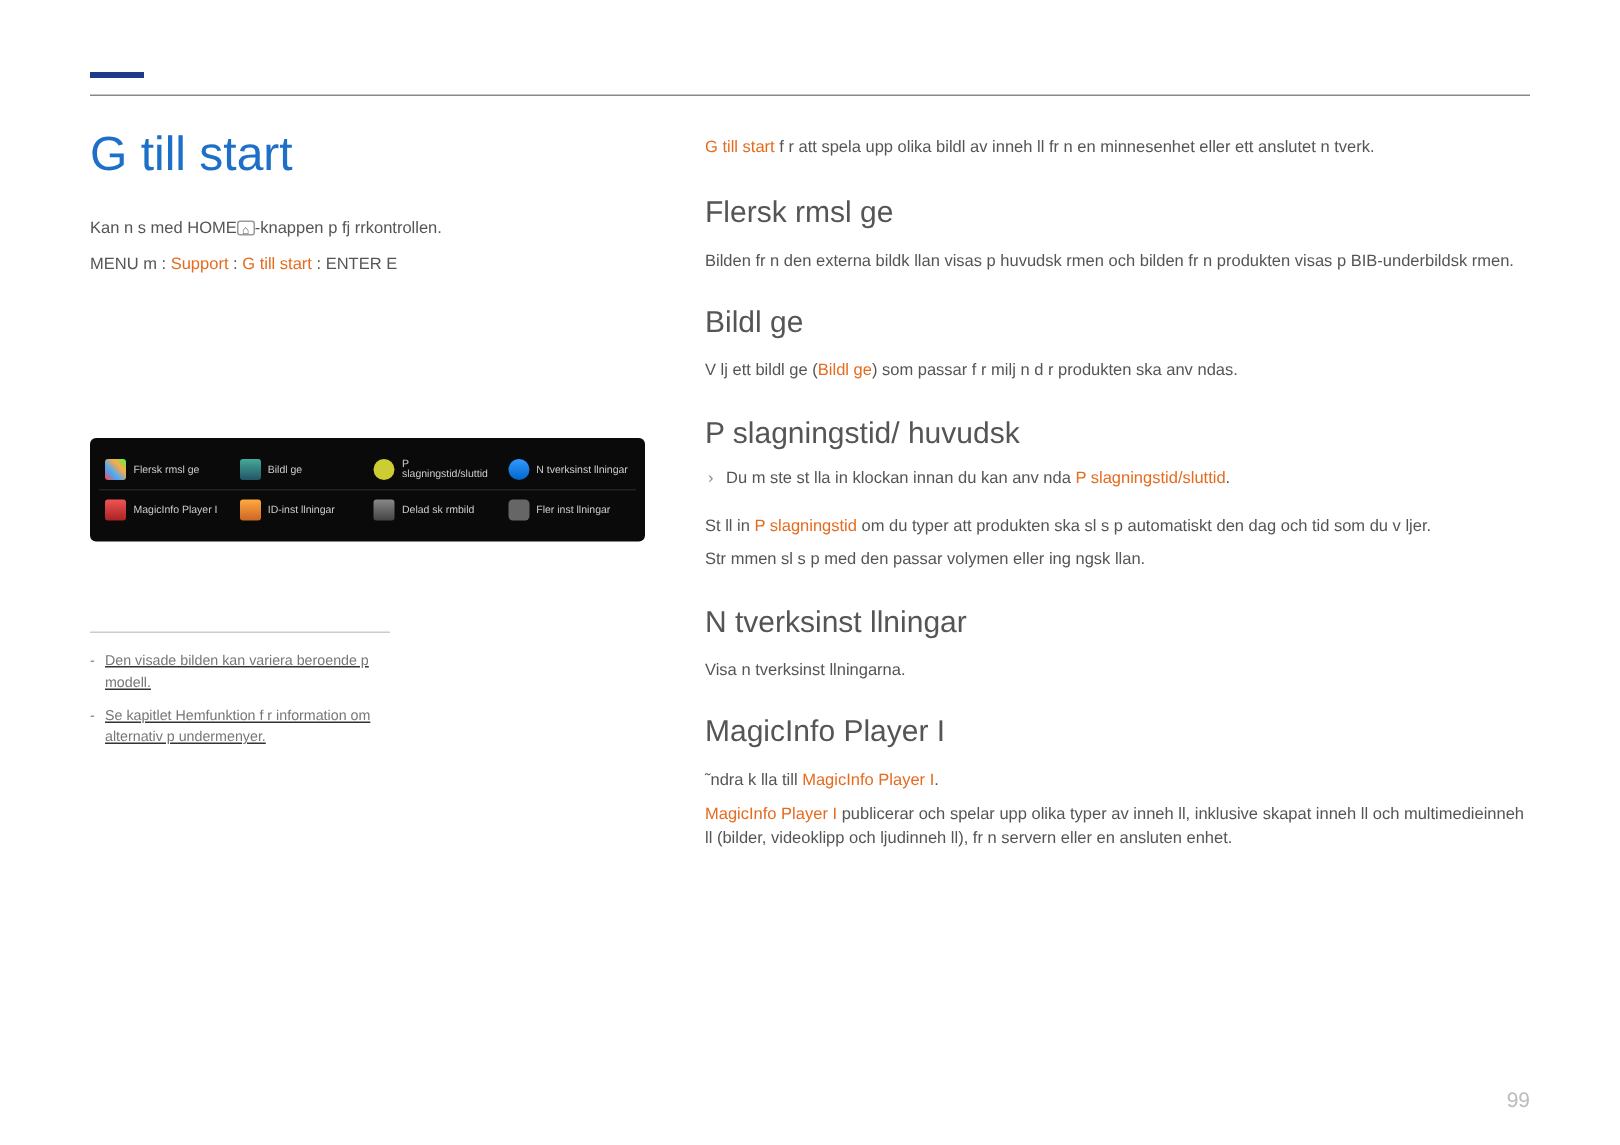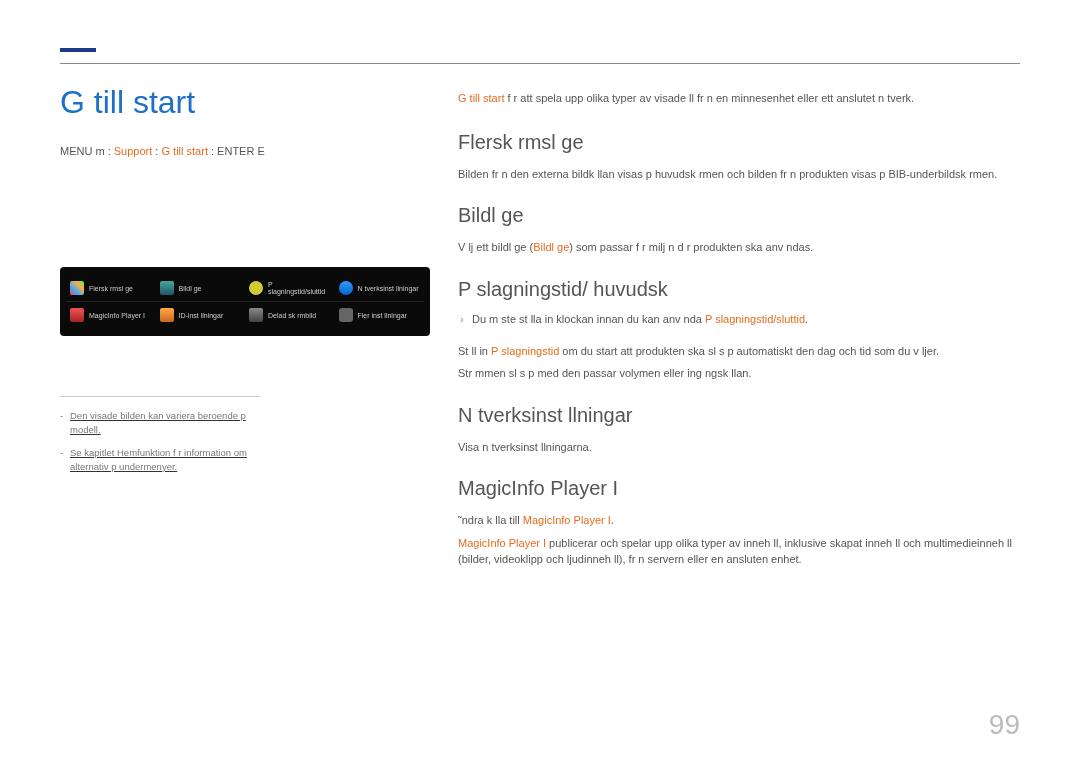--- a/index.html
+++ b/index.html
@@ -19,21 +19,21 @@
       margin-top: 28px;
     }
     .top-dash {
       width: 36px;
       height: 4px;
       background: #1e3a8a;
       margin-bottom: 3px;
     }
     .layout {
       display: flex;
-      gap: 28px;
+      gap: 40px;
     }
     .left-col {
       width: 370px;
       flex-shrink: 0;
     }
     .right-col {
       flex: 1;
       padding-top: 6px;
     }
     .page-title {
@@ -148,37 +148,40 @@
     .bullet::before {
       content: "›";
       position: absolute;
       left: 2px;
       color: #888;
     }
     .page-number {
       position: absolute;
       bottom: 22px;
       right: 60px;
-      font-size: 28px;
+      font-size: 14px;
       color: #bbb;
       font-weight: 300;
     }
   </style>
 </head>
 <body>
 
 <div class="top-bar">
   <div class="top-dash"></div>
 </div>
 
 <div class="layout">
 
   <div class="left-col">
     <h1 class="page-title">G  till start</h1>
 
+    <div class="note-line">
+      <span>Kan n s med HOME</span><span class="inline-icon">⌂</span><span>-knappen p  fj rrkontrollen.</span>
+    </div>
 
     <div class="breadcrumb">
       <span>MENU m  : </span><span class="hl">Support</span><span>  :  </span><span class="hl">G  till start</span><span>  :  </span><span>ENTER E</span>
     </div>
 
     <div class="menu-preview">
       <div class="menu-row">
         <div class="menu-cell">
             <div class="menu-icon mi-multi"></div>
             <span>Flersk rmsl ge</span>
@@ -217,38 +220,38 @@
     </div>
 
     <div class="footnotes">
       <div class="footnote">Den visade bilden kan variera beroende p  modell.</div>
       <div class="footnote">Se kapitlet Hemfunktion f r information om alternativ p  undermenyer.</div>
     </div>
   </div>
 
   <div class="right-col">
     <div class="intro">
-      <span class="hl">G  till start</span><span> f r att spela upp olika typer av visade ll fr n en minnesenhet eller ett anslutet n tverk.</span>
+      <span class="hl">G  till start</span><span> f r att spela upp olika bildl av inneh ll fr n en minnesenhet eller ett anslutet n tverk.</span>
     </div>
 
     <h2 class="section-title">Flersk rmsl ge</h2>
     <div class="body-text">Bilden fr n den externa bildk llan visas p  huvudsk rmen och bilden fr n produkten visas p  BIB-underbildsk rmen.</div>
 
     <h2 class="section-title">Bildl ge</h2>
     <div class="body-text">
       <span>V lj ett bildl ge (</span><span class="hl">Bildl ge</span><span>) som passar f r milj n d r produkten ska anv ndas.</span>
     </div>
 
     <h2 class="section-title">P slagningstid/ huvudsk</h2>
     <div class="bullet">
       <span>Du m ste st lla in klockan innan du kan anv nda </span><span class="hl">P slagningstid/sluttid</span><span>.</span>
     </div>
     <div class="body-text">
       <p>
-        <span>St ll in </span><span class="hl">P slagningstid</span><span> om du start att produkten ska sl s p  automatiskt den dag och tid som du v ljer.</span>
+        <span>St ll in </span><span class="hl">P slagningstid</span><span> om du typer att produkten ska sl s p  automatiskt den dag och tid som du v ljer.</span>
       </p>
       <p>Str mmen sl s p  med den passar volymen eller ing ngsk llan.</p>
     </div>
 
     <h2 class="section-title">N tverksinst llningar</h2>
     <div class="body-text">Visa n tverksinst llningarna.</div>
 
     <h2 class="section-title">MagicInfo Player I</h2>
     <div class="body-text">
       <p>

